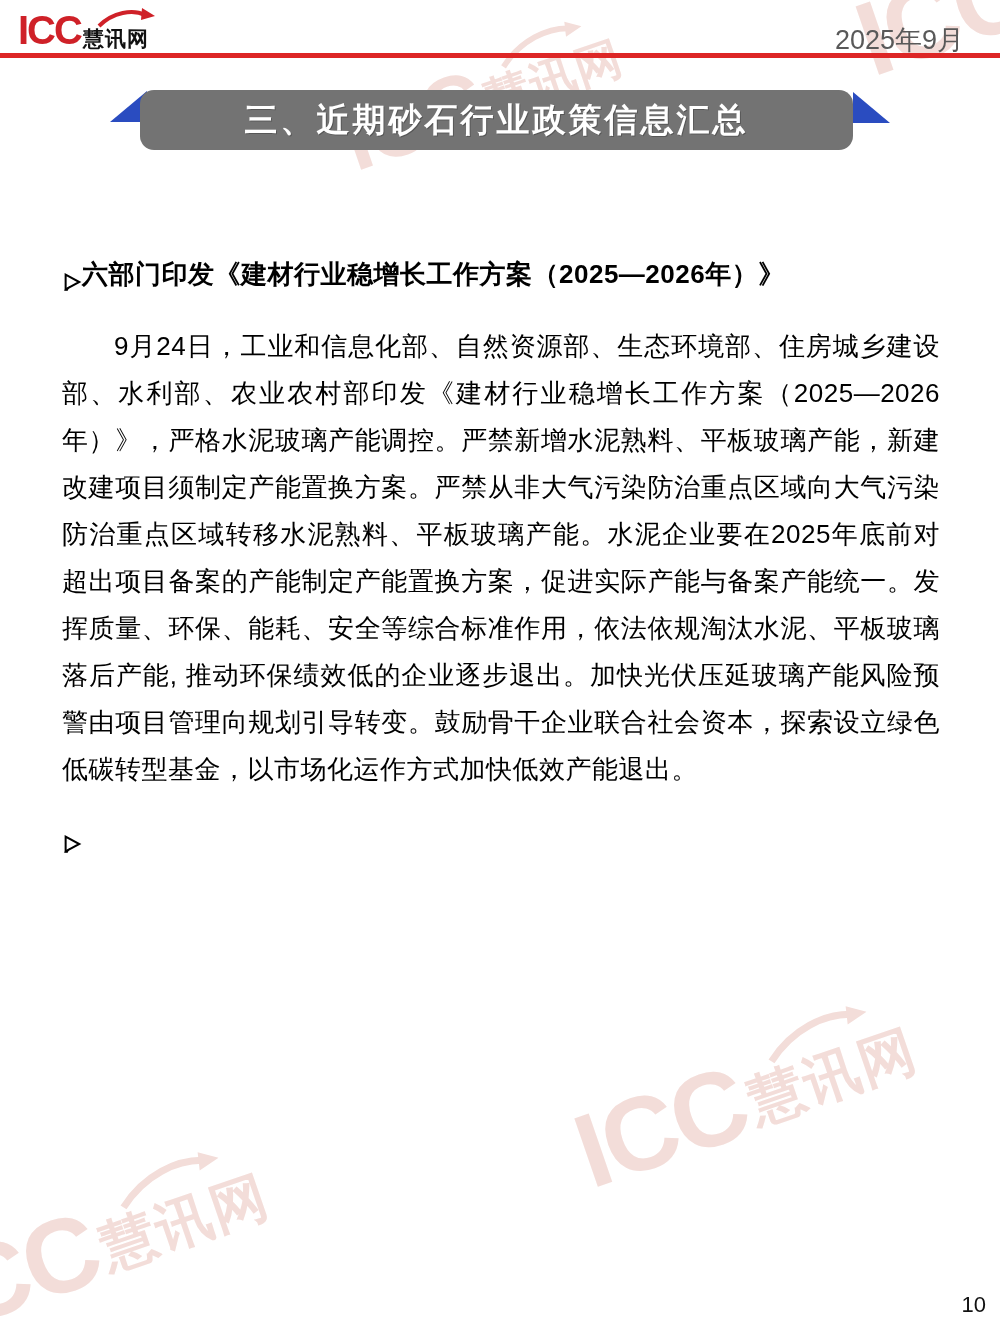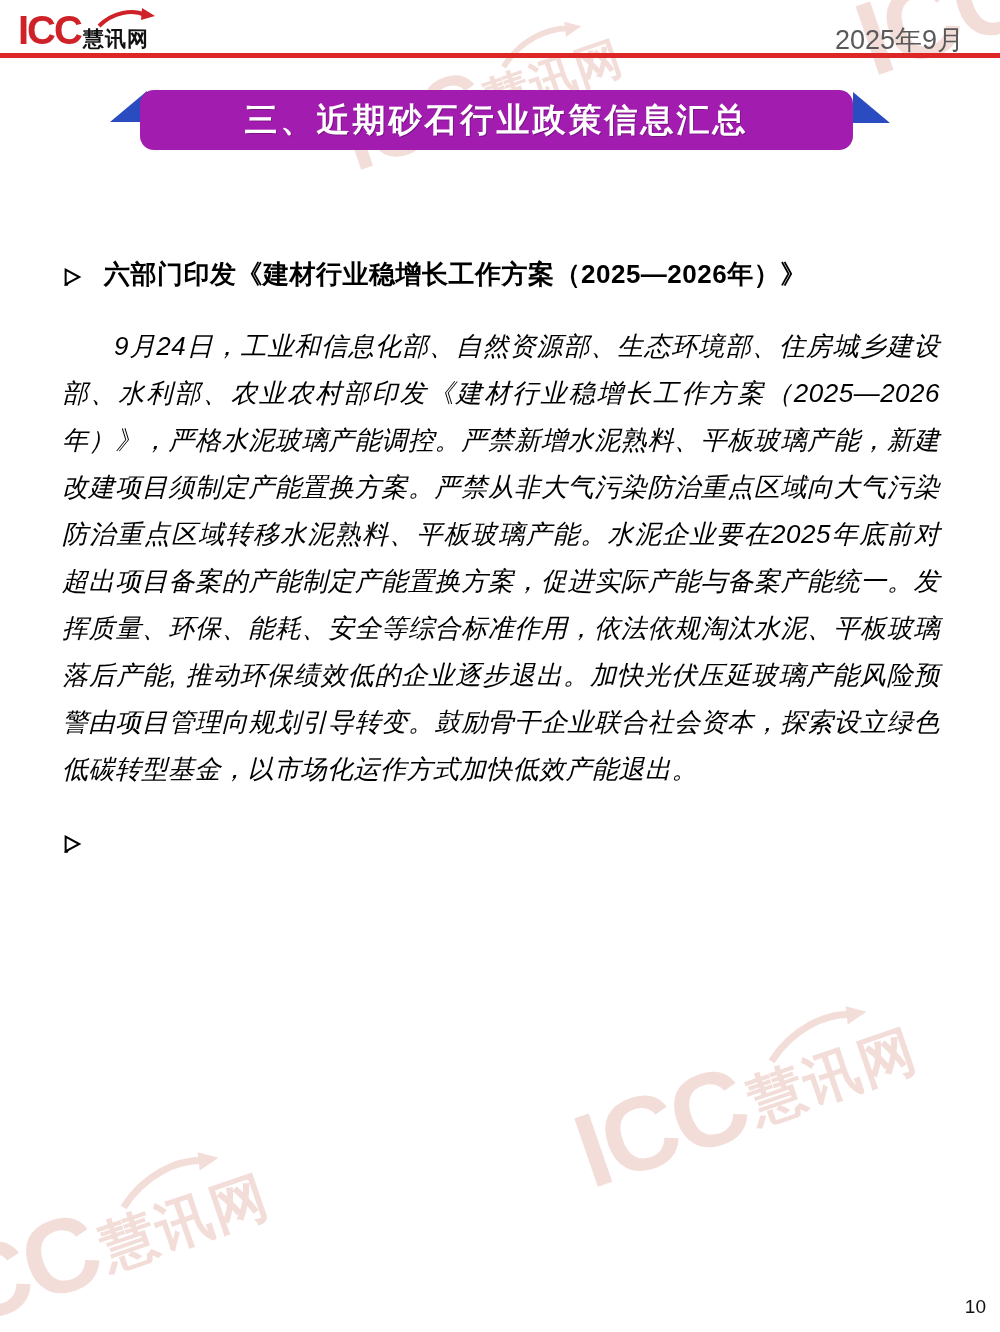--- a/index.html
+++ b/index.html
@@ -33,46 +33,45 @@
   .logo-right { display:flex; flex-direction:column; align-items:flex-start; margin-left:2px; }
   .logo-swoosh { width:58px; height:20px; margin-left:14px; }
   .logo-suffix { color:#111; font-weight:900; font-size:21px; line-height:1; letter-spacing:1px; }
   .header-date { position:absolute; right:36px; top:22px; font-size:27px; color:#595959; z-index:2; }
   .red-rule { position:absolute; left:0; top:53px; width:100%; height:5px; background:#dd2626; z-index:2; }
 
   
   .banner-wrap { position:absolute; left:0; top:0; width:100%; z-index:2; }
   .banner {
     position:absolute; left:140px; top:90px; width:713px; height:60px;
-    background:#a21caf; border-radius:14px;
+    background:#737373; border-radius:14px;
     display:flex; align-items:center; justify-content:center;
   }
   .banner-title {
     color:#ffffff; font-weight:900; font-size:33px; letter-spacing:3px;
     text-shadow:1px 1px 0 rgba(0,0,0,.25);
   }
   .banner-fold { position:absolute; background:#2a4cc0; width:37px; height:31px; }
   .banner-fold-left  { left:110px; top:91px; clip-path:polygon(0 100%,100% 0,100% 100%); }
   .banner-fold-right { left:853px; top:92px; clip-path:polygon(0 0,100% 100%,0 100%); }
 
   
   .content { position:relative; z-index:1; padding:202px 60px 0 62px; }
-  .sec-heading { display:flex; align-items:center; gap:22px; margin-bottom:30px; }
+  .sec-heading { display:flex; align-items:flex-end; margin-bottom:30px; }
   .bullet-icon { flex:0 0 auto; width:20px; height:22px; margin-top:6px; }
   .sec-heading-text { font-weight:900; font-size:26px; line-height:38px; color:#000; letter-spacing:.5px; }
   .sec-body {
     font-size:26px; line-height:47px; color:#000;
     text-align:justify; text-indent:2em; letter-spacing:.5px;
     margin-bottom:34px;
-    font-style:italic;
   }
   .sec + .sec { margin-top:8px; }
 
   
-  .page-number { position:absolute; right:14px; bottom:14px; font-size:19px; color:#111; z-index:2; }
+  .page-number { position:absolute; right:14px; bottom:14px; font-size:22px; color:#111; z-index:2; }
 </style>
 </head>
 <body>
 
 <div class="page">
 
   <div class="wm wm-top-center">
     <span class="wm-icc">ICC</span>
     <span class="wm-right">
       <svg class="wm-swoosh" viewBox="0 0 110 34">

